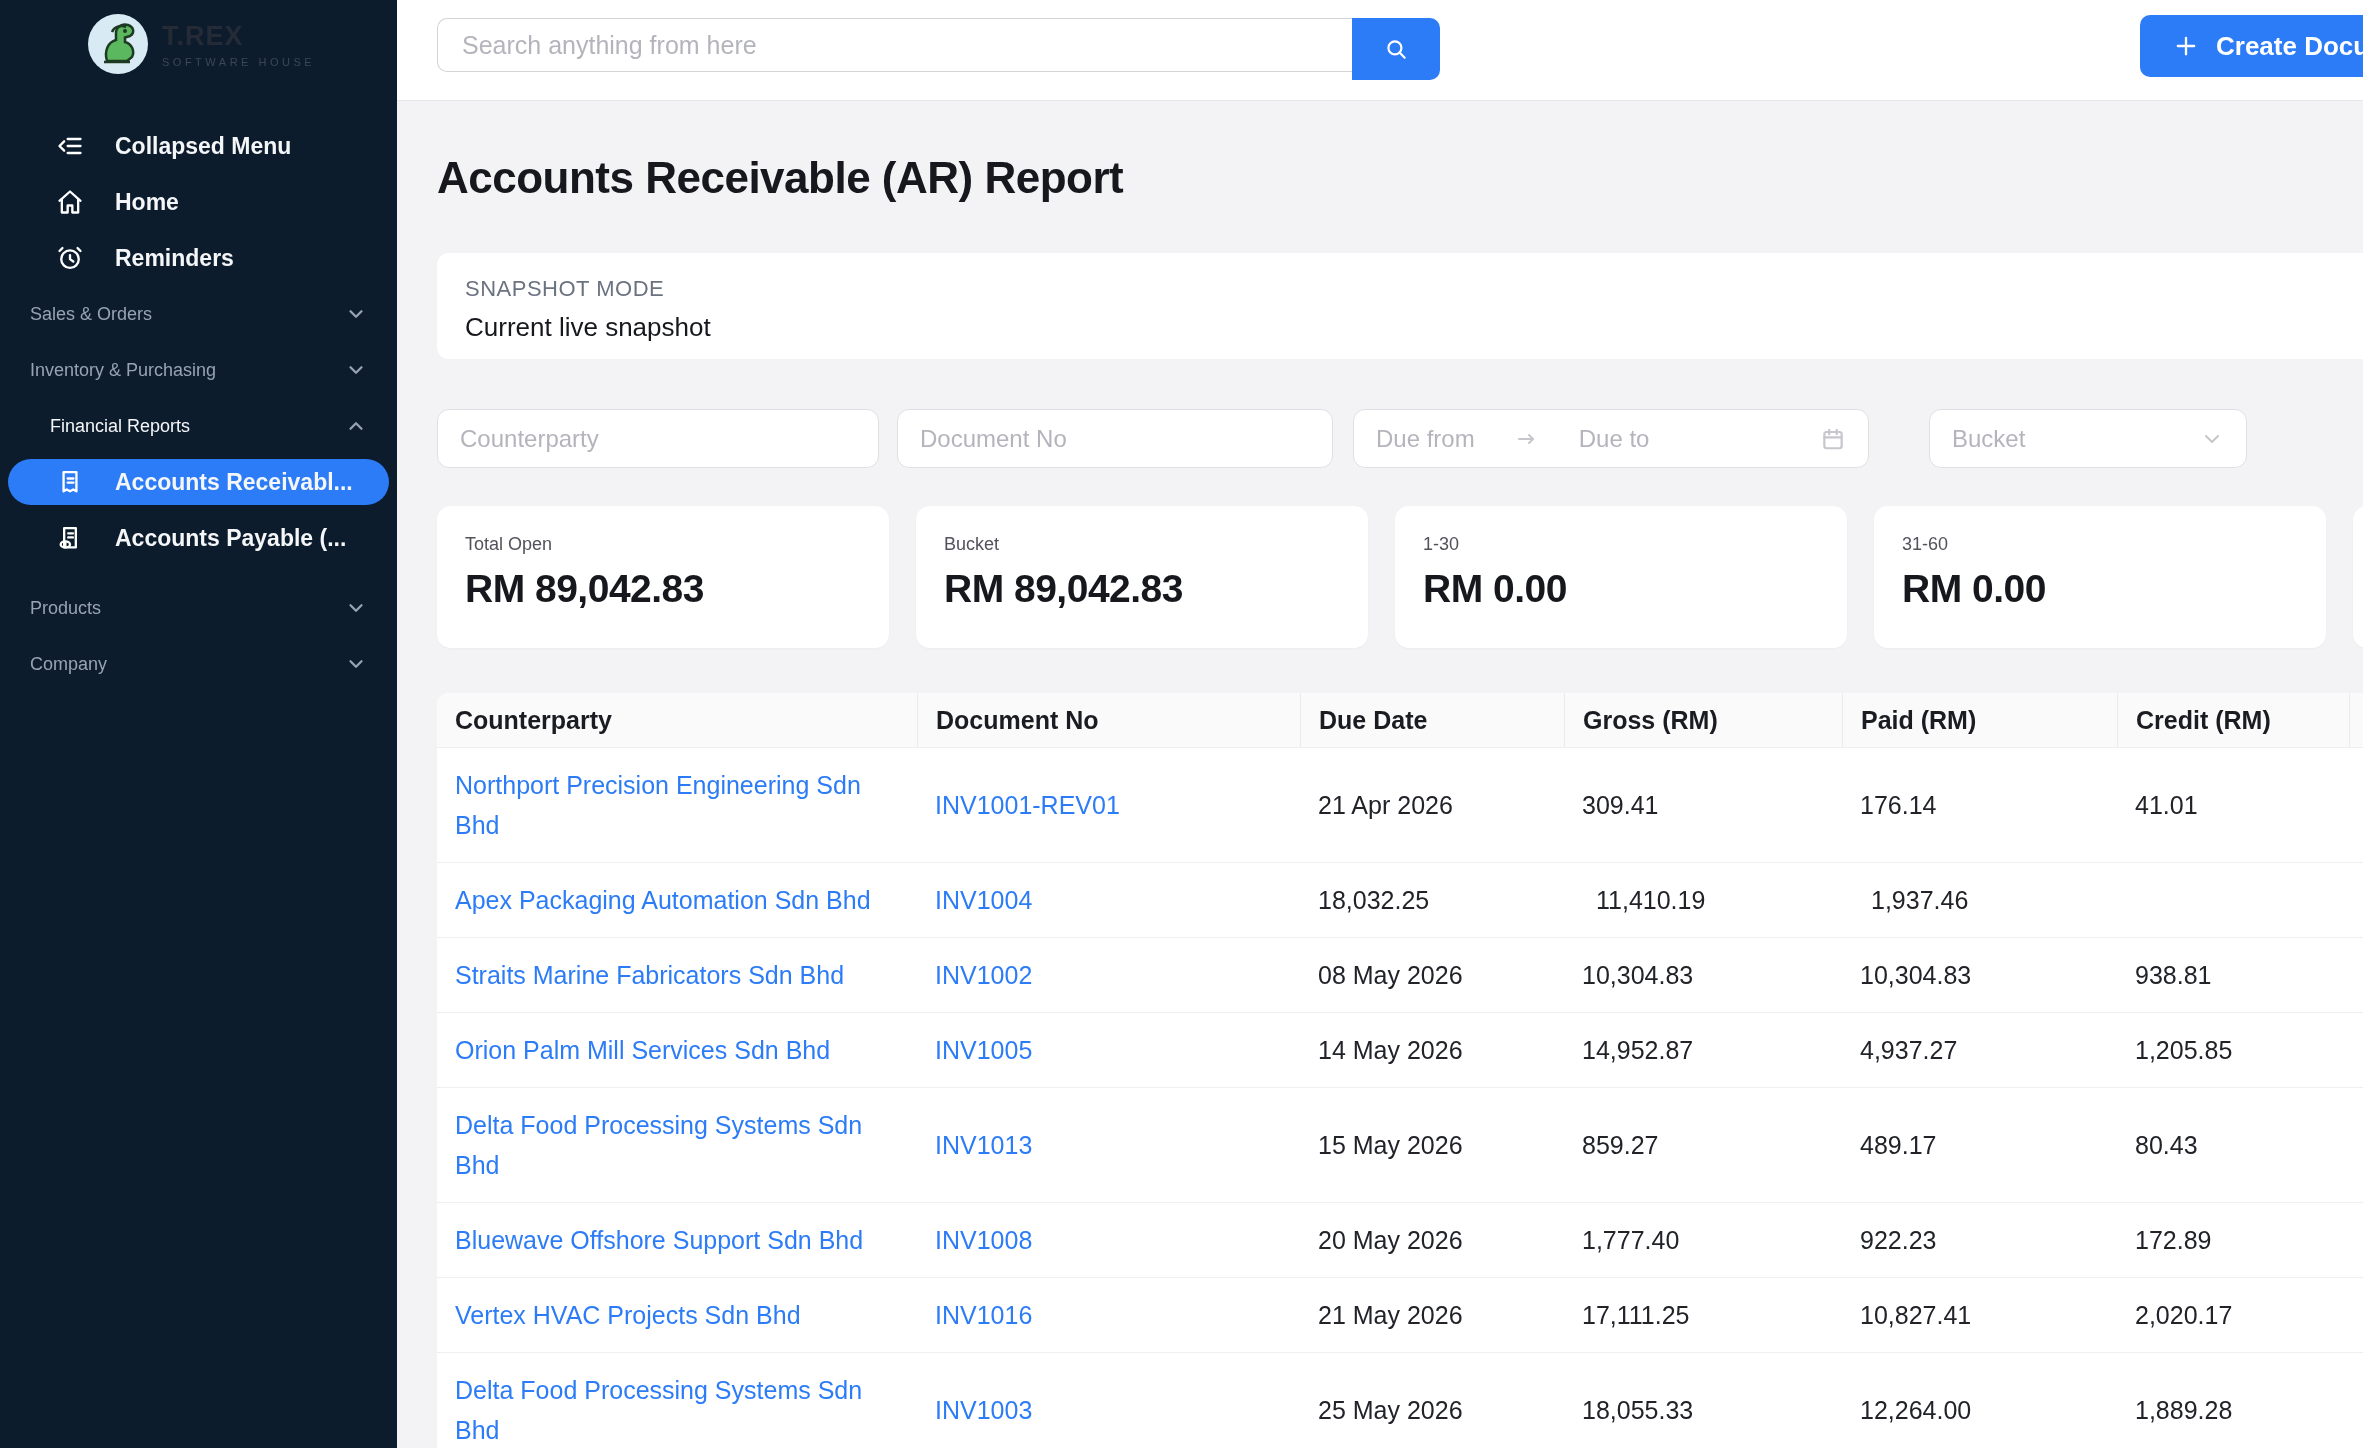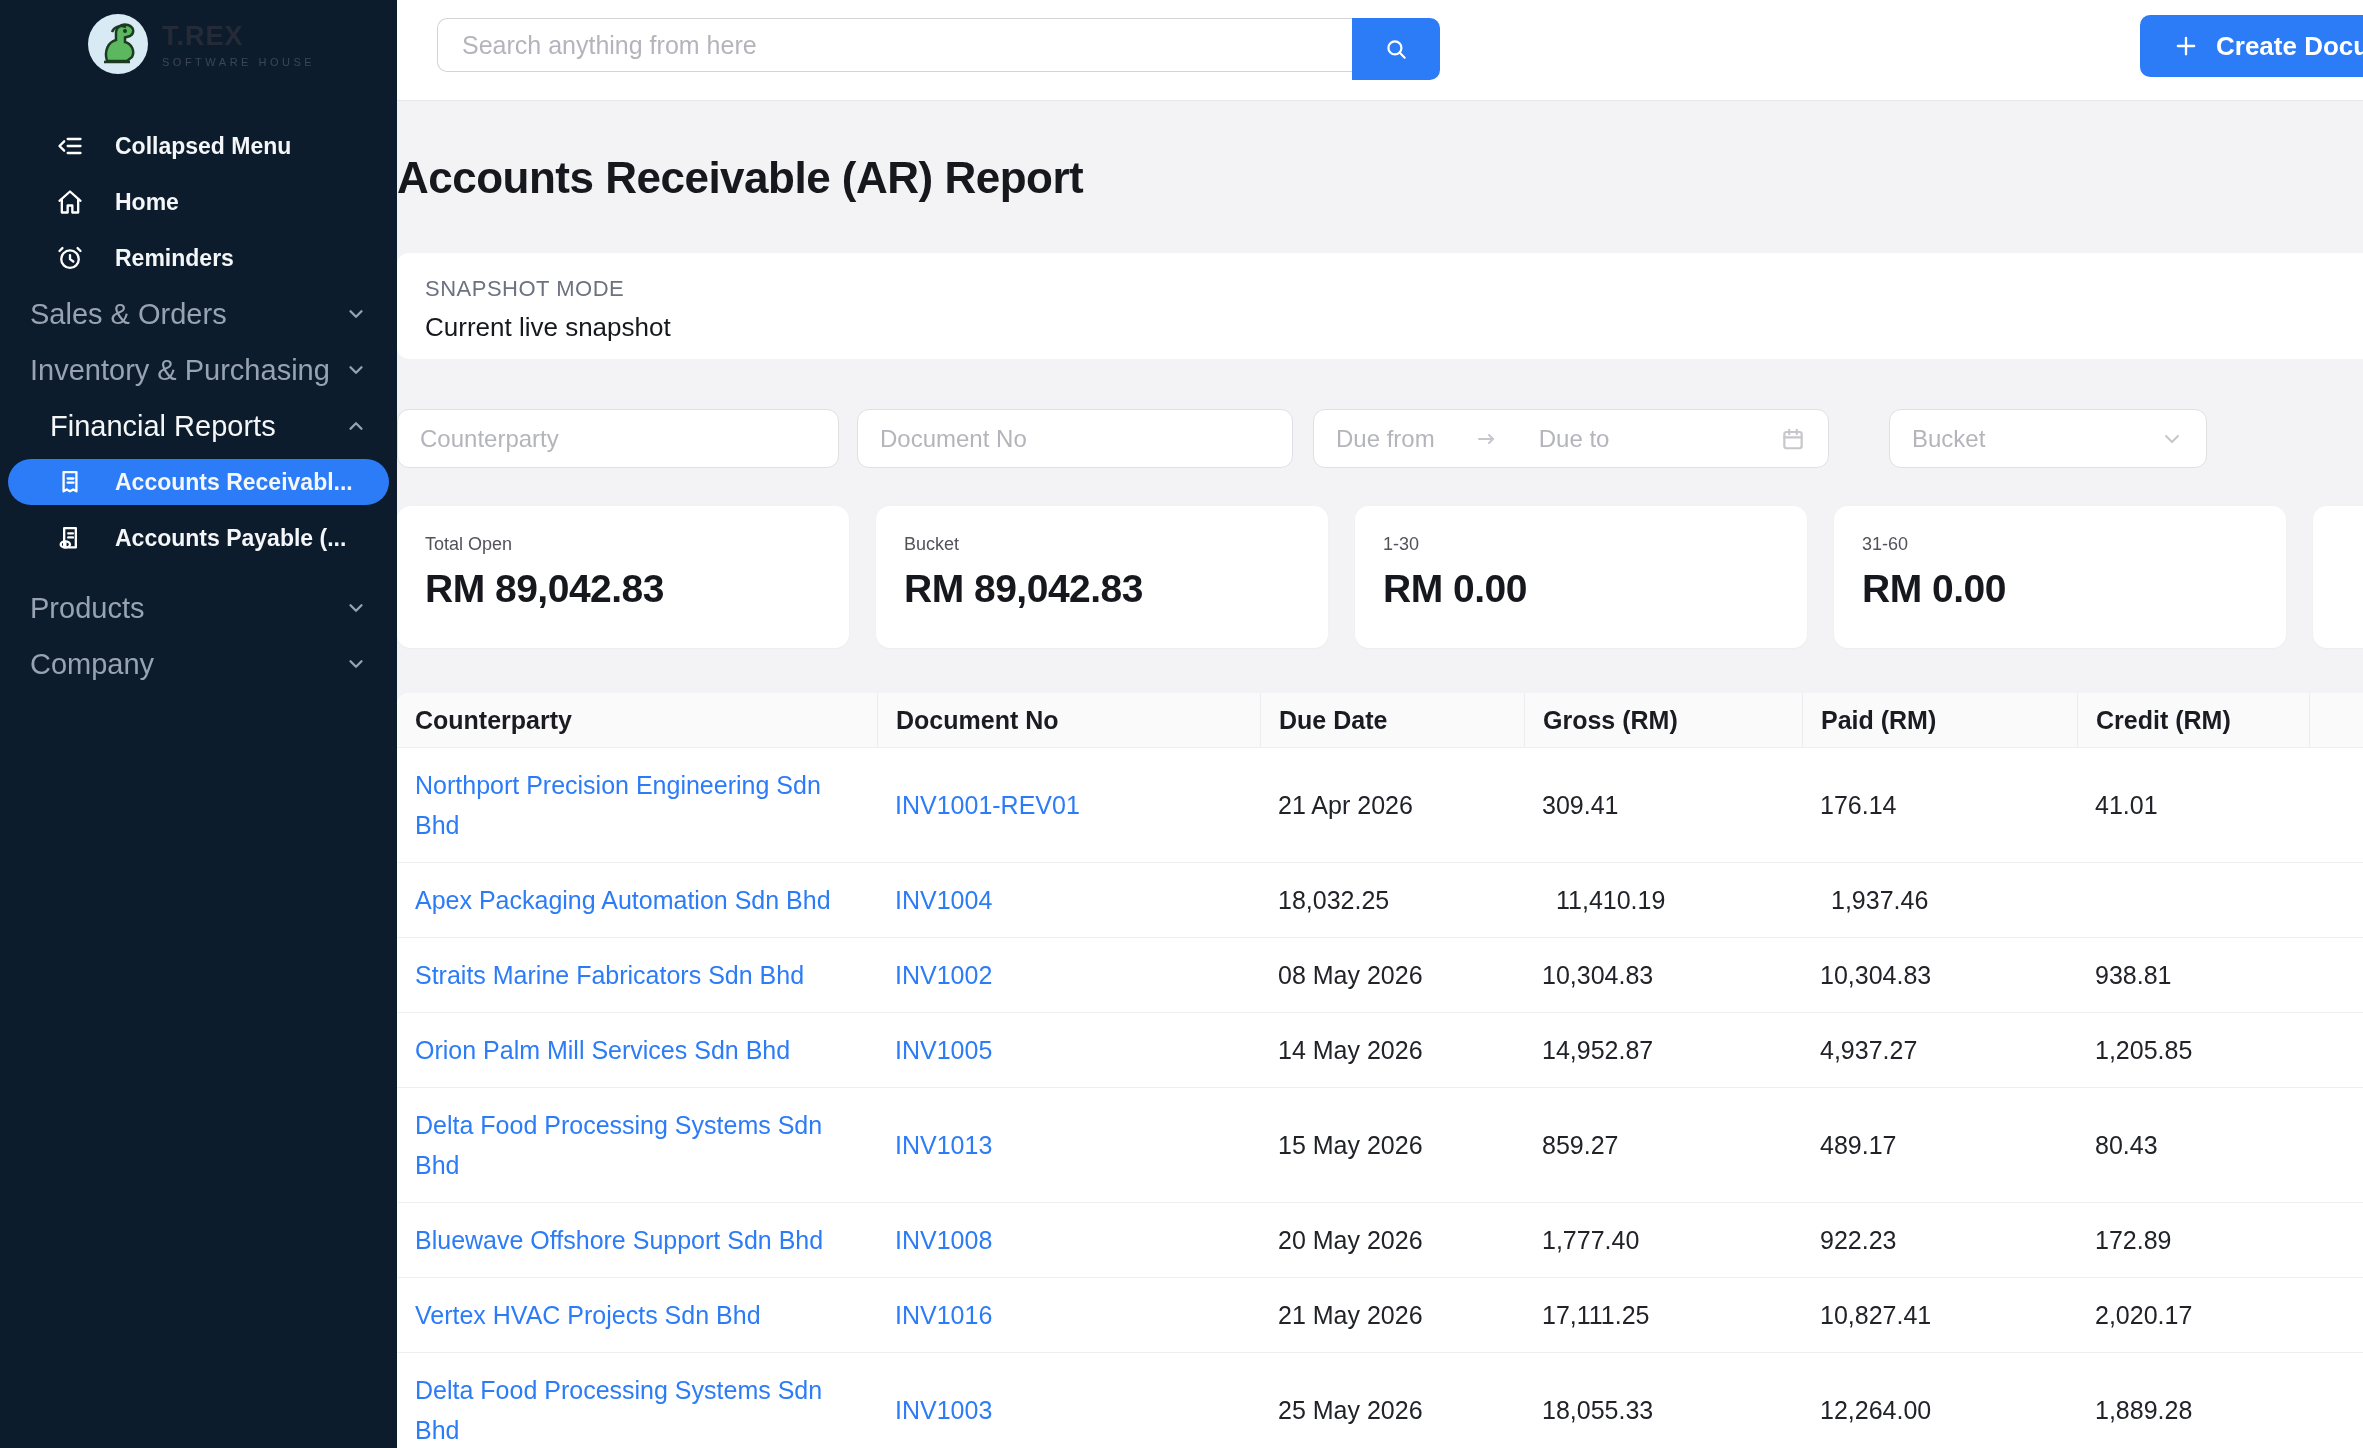--- a/index.html
+++ b/index.html
@@ -14,40 +14,40 @@
   .logo-text .brand-name { font-size:27px; font-weight:bold; color:#242b36; letter-spacing:1px; }
   .logo-text .brand-tagline { font-size:11px; letter-spacing:3.5px; color:#3c4654; margin-top:4px; }
   .nav { padding-top:26px; }
   .nav-row { height:56px; display:flex; align-items:center; }
   .nav-item { margin:0 8px; padding-left:47px; border-radius:23px; height:46px; width:381px;
     display:flex; align-items:center; cursor:pointer; }
   .nav-item .nicon { width:30px; display:flex; justify-content:center; margin-right:30px; color:#ffffff; }
   .nav-item .nlabel { font-size:23px; font-weight:600; color:#f4f6f8; white-space:nowrap; }
   .nav-item.active { background:#2c7cf7; }
   .nav-group { padding:0 30px; width:100%; display:flex; align-items:center; justify-content:space-between; cursor:pointer; }
-  .nav-group .glabel { font-size:29px; font-weight:500; color:#98a3b1; }
+  .nav-group .glabel { font-size:18px; font-weight:500; color:#98a3b1; }
   .nav-group .chev { color:#98a3b1; display:flex; }
   .gap-before { margin-top:14px; }
 
   
   .main { width:1966px; position:relative; overflow:hidden; display:flex; flex-direction:column; }
   .topbar { height:101px; min-height:101px; background:#ffffff; border-bottom:1px solid #e6e6e9; position:relative; }
   .search-group { position:absolute; left:40px; top:18px; width:1003px; height:62px; display:flex; }
   .search-input { flex:1; height:54px; border:1.5px solid #d4d4d8; border-right:none;
     border-radius:10px 0 0 10px; padding:0 24px; font-size:25px; color:#27272a; outline:none;
     font-family:"Liberation Sans", sans-serif; }
   .search-input::placeholder { color:#b4b4bc; }
   .search-btn { width:88px; height:62px; background:#2c7cf7; border:none; border-radius:0 10px 10px 0;
     display:flex; align-items:center; justify-content:center; cursor:pointer; color:#fff; }
   .create-btn { position:absolute; left:1743px; top:15px; width:330px; height:62px; background:#2c7cf7;
     border:none; border-radius:10px; color:#fff; font-size:26px; font-weight:600;
     display:flex; align-items:center; gap:16px; padding-left:32px; cursor:pointer;
     font-family:"Liberation Sans", sans-serif; }
 
-  .content { flex:1; background:#f3f3f5; overflow:hidden; }
+  .content { flex:1; background:#f3f3f5; padding-left:40px; overflow:hidden; }
   .page-title { margin-top:52px; font-size:44px; font-weight:700; color:#16181d; letter-spacing:-0.5px; }
 
   .snapshot-card { margin-top:50px; width:2151px; height:106px; background:#fff; border-radius:12px;
     padding:23px 0 0 28px; }
   .snapshot-label { font-size:22px; color:#6b7280; letter-spacing:0.5px; }
   .snapshot-value { font-size:26px; color:#16181d; margin-top:10px; }
 
   .filters { margin-top:50px; display:flex; }
   .filter-box { height:59px; background:#fff; border:1.5px solid #e0e0e4; border-radius:12px;
     display:flex; align-items:center; font-size:24px; color:#b4b4bc; }

